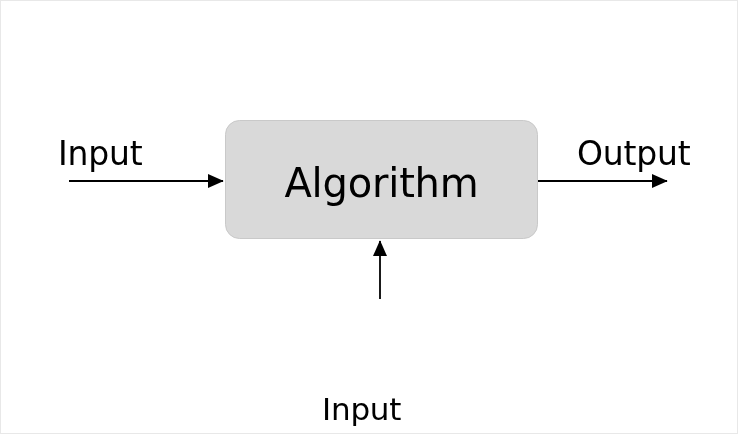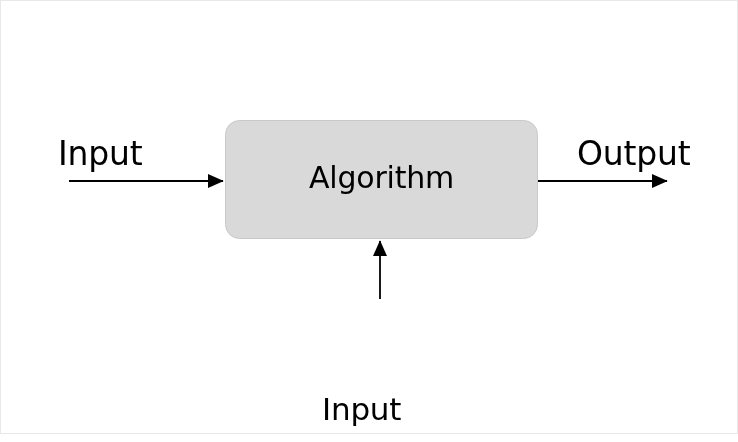--- a/index.html
+++ b/index.html
@@ -49,21 +49,21 @@
     left: 576px;
     top: 136px;
     font-size: 33px;
   }
 
   #label-algorithm {
     left: 224px;
     top: 162px;
     width: 313px;
     text-align: center;
-    font-size: 30px;
+    font-size: 40px;
   }
 
   #label-random-bits {
     left: 321px;
     top: 296px;
     font-size: 31px;
     line-height: 45px;
   }
   #label-random-bits .line {
     display: block;

